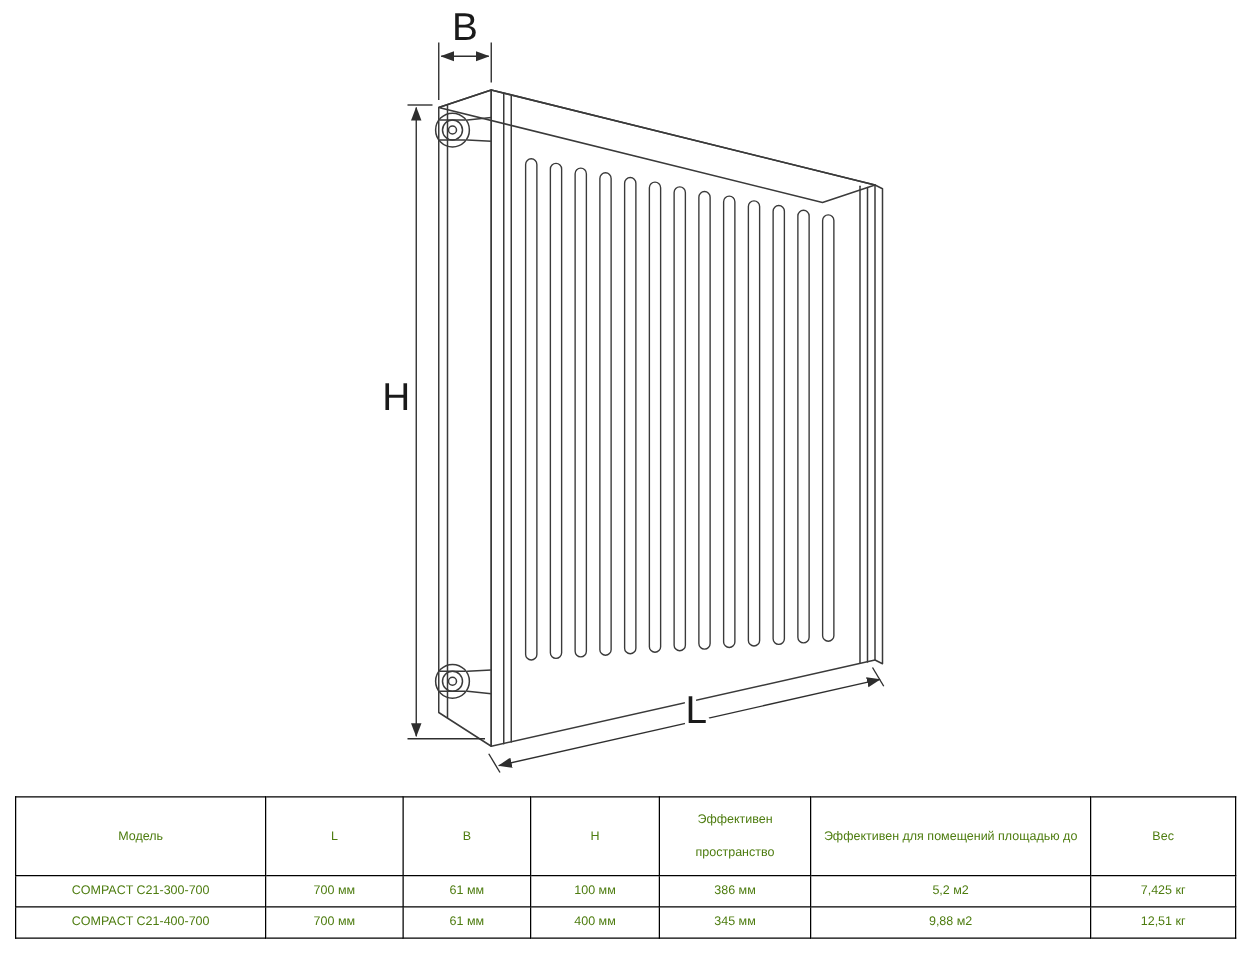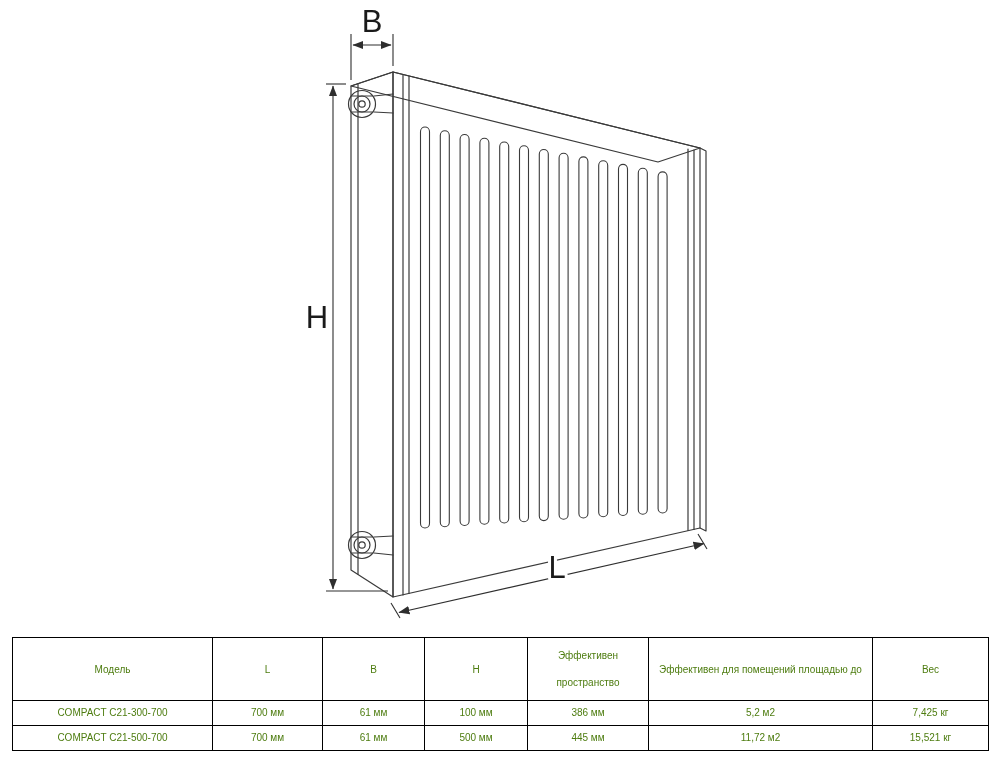--- a/index.html
+++ b/index.html
@@ -157,24 +157,24 @@
       <tr>
         <td>COMPACT C21-300-700</td>
         <td>700 мм</td>
         <td>61 мм</td>
         <td>100 мм</td>
         <td>386 мм</td>
         <td>5,2 м2</td>
         <td>7,425 кг</td>
       </tr>
       <tr>
-        <td>COMPACT C21-500-700</td>
+        <td>COMPACT C21-400-700</td>
         <td>700 мм</td>
         <td>61 мм</td>
-        <td>500 мм</td>
-        <td>445 мм</td>
-        <td>11,72 м2</td>
-        <td>15,521 кг</td>
+        <td>400 мм</td>
+        <td>345 мм</td>
+        <td>9,88 м2</td>
+        <td>12,51 кг</td>
       </tr>
     </tbody>
   </table>
 
 </div>
 
 </body></html>

